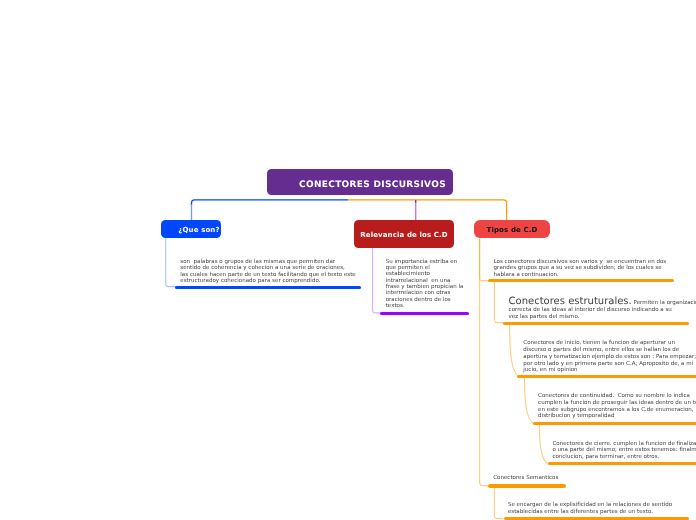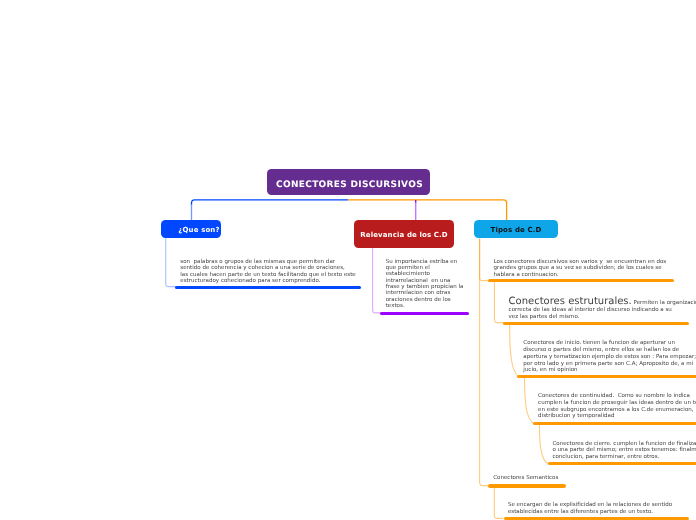--- a/index.html
+++ b/index.html
@@ -43,33 +43,33 @@
       <path d="M509.6,323 C509.6,352 511,371.5 518.6,376.3" stroke="#ff9900" stroke-width="1.1" opacity="0.5"></path>
 
       <path d="M524.5,377 C524.5,402 526,418.5 533.5,423.3" stroke="#ff9900" stroke-width="1.1" opacity="0.5"></path>
 
       <path d="M539.4,424 C539.4,445 540.8,459.8 548.5,464.2" stroke="#ff9900" stroke-width="1.1" opacity="0.5"></path>
 
       <path d="M494.3,485.6 L494.3,515 Q494.3,518.4 496.9,518.4 L503,518.4" stroke="#ff9900" stroke-width="1.1" opacity="0.5"></path>
     </g>
   </svg>
 
-  <div class="node" style="left:267px;top:169.4px;width:163px;height:26px;background:#662d91;">
+  <div class="node" style="left:267px;top:169.4px;width:163px;height:26px;background:#662d91;padding-left:23px;">
     <span class="lbl" style="color:#ffffff;font-size:9px;letter-spacing:0.32px;position:relative;top:2.6px;left:1px;">CONECTORES DISCURSIVOS</span>
   </div>
 
   <div class="node" style="left:161px;top:220px;width:60px;height:18px;background:#0047ff;">
     <span class="lbl" style="color:#ffffff;font-size:7px;margin-left:16px;">¿Que son?</span>
   </div>
 
   <div class="node" style="left:354px;top:220px;width:100px;height:28px;background:#b91c1c;">
     <span class="lbl" style="color:#ffffff;font-size:7px;">Relevancia de los C.D</span>
   </div>
 
-  <div class="node" style="left:474px;top:220px;width:84px;height:18px;background:#0ea5e9;">
+  <div class="node" style="left:474px;top:220px;width:76px;height:18px;background:#ef4444;border-radius:6px;">
     <span class="lbl" style="color:#111111;font-size:7px;">Tipos de C.D</span>
   </div>
 
   <div class="txt" style="left:180.3px;top:259px;line-height:6.25px;">son  palabras o grupos de las mismas que permiten dar
 sentido de coherencia y cohecion a una serie de oraciones,
 las cuales hacen parte de un texto facilitando que el texto este
 estructuradoy cohecionado para ser comprendido.</div>
   <div class="ul" style="left:174.8px;top:285.6px;width:186px;background:#0047ff;"></div>
 
   <div class="txt" style="left:385.7px;top:258.6px;line-height:6.33px;">Su importancia estriba en

